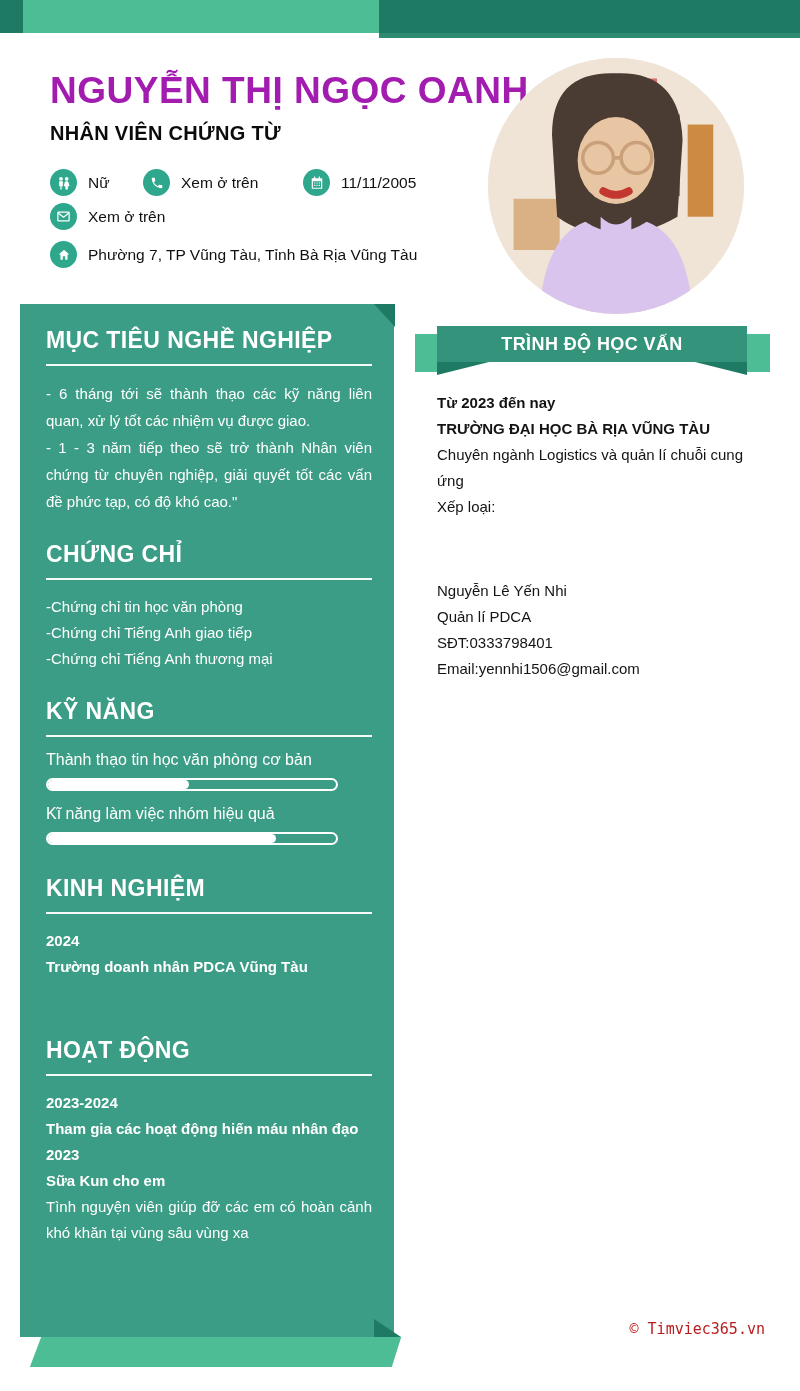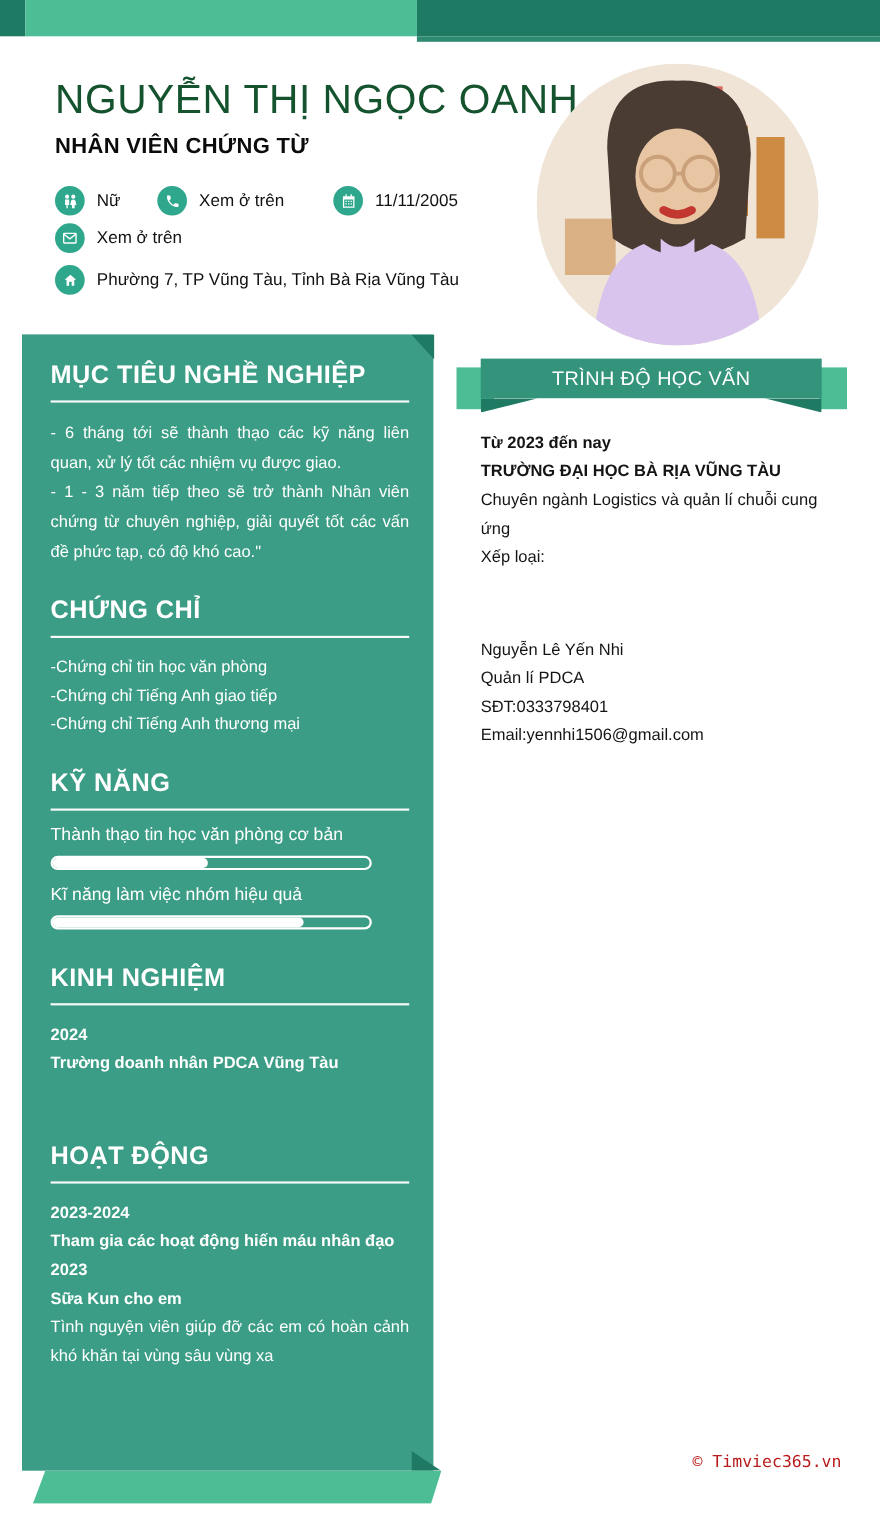--- a/index.html
+++ b/index.html
@@ -7,21 +7,21 @@
   body { font-family:"Liberation Sans", sans-serif; }
   .page { position:relative; width:800px; height:1391px; background:#fff; overflow:hidden; }
 
   
   .topbar-darkleft  { position:absolute; left:0;   top:0; width:23px;  height:33px; background:#1E7A63; }
   .topbar-light     { position:absolute; left:23px; top:0; width:356px; height:33px; background:#4CBD95; }
   .topbar-darkright { position:absolute; left:379px; top:0; width:421px; height:33px; background:#1E7A63; }
   .topbar-strip     { position:absolute; left:379px; top:33px; width:421px; height:5px; background:#2E8A71; }
 
   
-  .name  { position:absolute; left:50px; top:70px; font-size:37px; font-weight:normal; color:#14532d; letter-spacing:0.5px; }
+  .name  { position:absolute; left:50px; top:70px; font-size:37px; font-weight:bold; color:#a21caf; letter-spacing:0.5px; }
   .jobtitle { position:absolute; left:50px; top:122px; font-size:20px; font-weight:bold; color:#0b0b0b; letter-spacing:0.3px; }
 
   .contact { position:absolute; display:flex; align-items:center; gap:11px; }
   .cicon { width:27px; height:27px; border-radius:50%; background:#2FA78C; display:flex; align-items:center; justify-content:center; flex:none; }
   .cicon svg { display:block; }
   .clabel { font-size:15.5px; color:#111; white-space:nowrap; }
 
   
   .photo { position:absolute; left:488px; top:58px; width:256px; height:256px; border-radius:50%; overflow:hidden; background:#efe6da; }
   .photo svg { display:block; width:100%; height:100%; }
@@ -50,21 +50,21 @@
   .bottom-fold { position:absolute; left:374px; top:1319px; width:27px; height:18px; background:#1E7A63;
                  clip-path:polygon(0 0, 100% 100%, 0 100%); }
 
   
   .rcol { position:absolute; left:415px; top:324px; width:355px; }
   .ribbon { position:relative; height:50px; }
   .ribbon .wing-l { position:absolute; left:0; top:10px; width:34px; height:38px; background:#4CBD95; }
   .ribbon .wing-r { position:absolute; left:330px; top:10px; width:25px; height:38px; background:#4CBD95; }
   .ribbon .band { position:absolute; left:22px; top:2px; width:310px; height:36px; background:#33947B;
                   display:flex; align-items:center; justify-content:center;
-                  color:#fff; font-size:18px; font-weight:normal; letter-spacing:0.4px; }
+                  color:#fff; font-size:18px; font-weight:bold; letter-spacing:0.4px; }
   .ribbon .fold-l { position:absolute; left:22px;  top:38px; width:52px; height:13px; background:#1E7A63;
                     clip-path:polygon(0 0, 100% 0, 0 100%); }
   .ribbon .fold-r { position:absolute; left:280px; top:38px; width:52px; height:13px; background:#1E7A63;
                     clip-path:polygon(0 0, 100% 0, 100% 100%); }
   .rtext { padding-left:22px; color:#141414; }
   .r-line { font-size:15px; line-height:26px; }
   .edu-block { margin-top:16px; }
   .ref-block { margin-top:26px; }
   .ref-block .r-line { line-height:26px; margin-bottom:0; }
 

